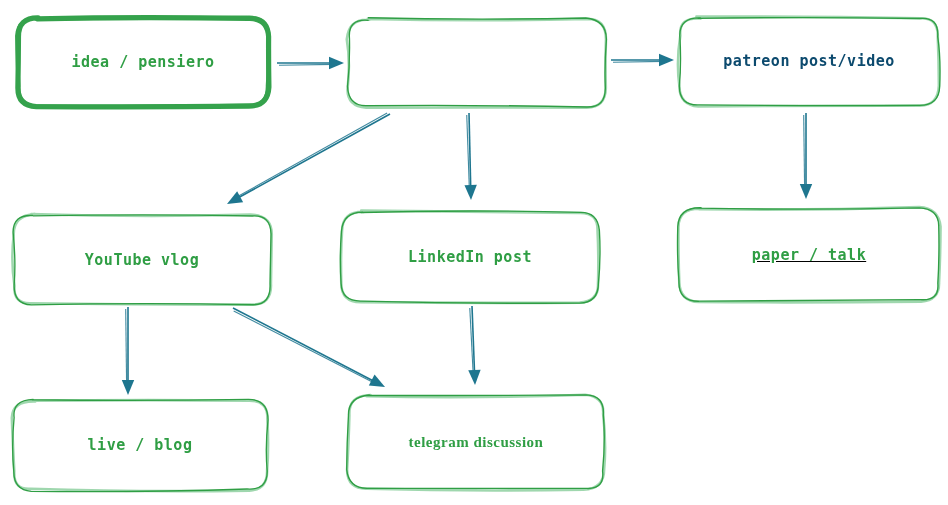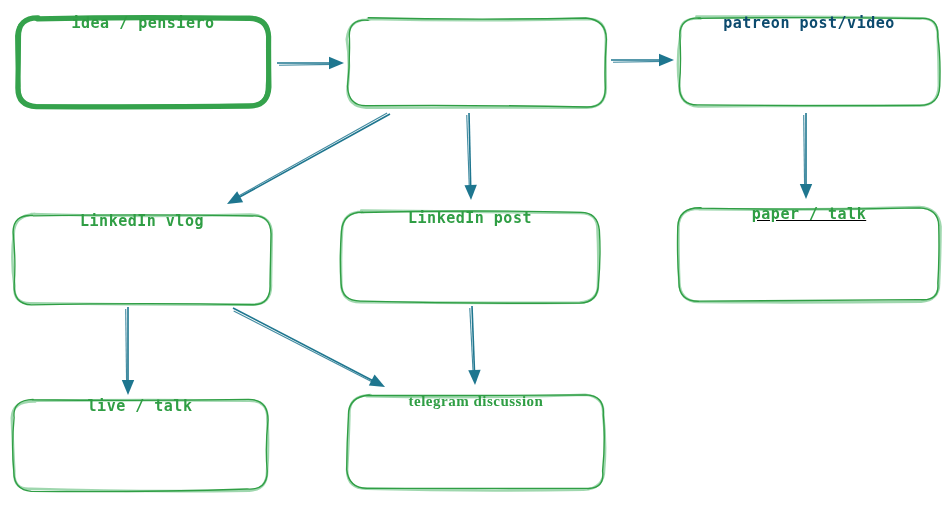--- a/index.html
+++ b/index.html
@@ -11,20 +11,21 @@
   .canvas {
     position: relative;
     width: 948px;
     height: 505px;
     background: #ffffff;
     overflow: hidden;
   }
   .node {
     position: absolute;
     display: flex;
+    align-items: center;
     justify-content: center;
   }
   .node svg.sketch {
     position: absolute;
     inset: 0;
     overflow: visible;
   }
   .node .label {
     position: relative;
     width: 100%;
@@ -66,42 +67,42 @@
           <path d="M20.41758573388203 2.4411385459533608Q132.01168724279836 2.455500685871056 243.68216735253773 4.31477366255144Q262.3916378600823 3.2694732510288067 261.76074074074074 22.7258573388203Q262.7506721536351 46.154156378600824 262.8804663923182 71.29414266117969Q262.21827160493825 91.5899341563786 244.03887517146777 91.6541975308642Q130.93492455418382 91.48573388203017 22.38164609053498 92.56651577503429Q3.7436707818930044 90.52767901234567 3.5137174211248285 73.16196159122084Q-0.03802469135802511 47.68480109739369 4.343731138545953 21.51954732510288Q2.511539094650206 2.9508559670781893 24.461810699588476 4.577544581618656" fill="none" stroke="#8ed0a0" stroke-width="2.6" stroke-linecap="round" stroke-opacity="0.85"></path>
           <path d="M21.912988683127573 4.34170524691358Q132.66893004115227 2.9862397119341564 243.6417438271605 4.493299897119341Q262.8897839506173 2.460902777777778 261.7285236625514 22.632548868312757Q264.941975308642 44.580272633744855 263.6918467078189 72.50019290123457Q262.9568827160494 91.74652006172839 242.93912037037038 91.39252829218107Q134.07921810699588 92.07554012345679 23.433307613168726 90.82807355967078Q3.327685185185185 91.78028549382717 3.359593621399177 72.2142361111111Q5.488065843621399 47.76833847736626 3.7920524691358026 21.51397890946502Q3.69108024691358 3.3177546296296296 24.36031378600823 3.9124871399176953" fill="none" stroke="#2f9e44" stroke-width="1.35" stroke-linecap="round" stroke-opacity="1"></path>
         </svg>
         <span class="label" style="color: #0c4a6e;">patreon post/video</span>
       </div>
       <div class="node" style="left: 10px; top: 212px; width: 264px; height: 95px;">
         <svg class="sketch" width="264" height="95">
           <path d="M21.31068587105624 1.965514403292181Q134.6513854595336 5.688614540466393 240.47814814814814 2.532153635116598Q261.74231275720166 3.3366913580246913 261.7534293552812 22.322661179698216Q261.29572016460907 47.34570644718793 260.93406035665294 71.5716049382716Q261.9442551440329 92.84283127572016 242.36572016460906 92.63947873799725Q131.33593964334705 92.92707818930042 20.45334705075446 91.25714677640603Q3.119037037037037 91.72921810699589 4.505582990397805 73.90362139917696Q0.7177229080932781 50.19322359396433 3.7125514403292184 22.917174211248284Q3.0681399176954733 3.575111111111111 24.656968449931412 2.139780521262003" fill="none" stroke="#8ed0a0" stroke-width="2.6" stroke-linecap="round" stroke-opacity="0.85"></path>
           <path d="M23.467939814814816 3.9421810699588478Q133.7201903292181 1.758179012345679 242.54546039094652 3.961059670781893Q260.66997685185186 2.835077160493827 261.0550797325103 21.930555555555557Q260.46237139917696 46.284310699588474 260.0708719135802 71.8136316872428Q261.1333719135802 92.67254629629629 243.222466563786 92.79547325102881Q134.6613425925926 90.41538065843622 21.361715534979425 92.95015432098765Q3.011581790123457 92.10260802469136 4.229359567901234 71.90730452674897Q5.94673353909465 48.33657407407407 3.1216949588477365 20.51877572016461Q2.860162037037037 2.3474845679012346 22.55724022633745 3.525308641975309" fill="none" stroke="#2f9e44" stroke-width="1.35" stroke-linecap="round" stroke-opacity="1"></path>
         </svg>
-        <span class="label" style="color: rgb(47, 158, 68);">LinkedIn vlog</span>
+        <span class="label" style="color: rgb(47, 158, 68);">YouTube vlog</span>
       </div>
       <div class="node" style="left: 339px; top: 209px; width: 262px; height: 96px;">
         <svg class="sketch" width="262" height="96">
           <path d="M22.203786008230452 1.4898902606310012Q130.89108367626886 2.521728395061728 240.4741289437586 3.9495336076817558Q259.172987654321 3.4039094650205763 258.5461179698217 21.919465020576133Q259.840768175583 48.537256515775034 258.98765432098764 75.04906721536351Q259.7502386831276 92.17572839506172 240.69256515775035 93.62475994513032Q131.7369547325103 94.36842249657064 21.725048010973936 93.14777777777778Q2.4944032921810697 92.93075720164609 2.297448559670782 74.64528120713305Q1.4734705075445815 46.30164609053498 3.081371742112483 21.11480109739369Q3.624740740740741 2.279366255144033 24.85212620027435 2.90201646090535" fill="none" stroke="#8ed0a0" stroke-width="2.6" stroke-linecap="round" stroke-opacity="0.85"></path>
           <path d="M22.02289094650206 3.542656893004115Q128.77145061728396 0.5301183127572013 241.4491769547325 3.428819444444444Q258.4501697530864 3.2092515432098767 260.38163580246913 21.228562242798354Q261.98276748971193 47.9883487654321 259.4498971193416 74.12707047325102Q259.3098611111111 93.5985725308642 240.50581275720165 94.19841820987655Q129.2434670781893 94.75522119341564 22.290123456790123 92.07223508230453Q2.6954783950617283 92.42493055555556 2.0991255144032923 74.60037294238683Q0.40540123456790145 48.904809670781894 2.451337448559671 22.523572530864197Q3.829243827160494 3.1772145061728394 23.754166666666666 3.138130144032922" fill="none" stroke="#2f9e44" stroke-width="1.35" stroke-linecap="round" stroke-opacity="1"></path>
         </svg>
         <span class="label" style="color: rgb(47, 158, 68);">LinkedIn post</span>
       </div>
       <div class="node" style="left: 676px; top: 205px; width: 266px; height: 99px; text-decoration: underline;">
         <svg class="sketch" width="266" height="99">
           <path d="M23.096886145404664 4.214266117969822Q130.13078189300413 5.754842249657065 243.270109739369 2.1669135802469137Q262.6036625514403 3.471127572016461 264.53880658436213 21.516268861454048Q264.38581618655695 50.72880658436214 263.04124828532235 77.32652949245542Q263.55622222222223 95.4286255144033 245.01941015089164 96.61004115226338Q135.13796982167352 97.80976680384087 22.996748971193416 97.03840877914952Q3.7897695473251027 96.1322962962963 3.289314128943759 77.38694101508916Q2.2292181069958845 49.810068587105626 2.450192043895748 22.512427983539094Q2.261341563786008 2.903621399176955 25.047283950617285 3.6642524005486967" fill="none" stroke="#8ed0a0" stroke-width="2.6" stroke-linecap="round" stroke-opacity="0.85"></path>
           <path d="M20.5778420781893 3.143132716049383Q132.8227109053498 5.302057613168724 243.35289351851853 2.896579218106996Q262.23036265432097 3.583425925925926 262.70819187242796 20.52656893004115Q263.5031635802469 50.69238683127572 261.8289223251029 78.44050925925926Q263.486350308642 96.5245987654321 243.7891589506173 94.60136316872428Q132.82559156378602 95.09506172839507 23.218531378600822 96.1943158436214Q2.379375 96.54725308641976 2.9688914609053496 76.2934413580247Q0.8640689300411522 50.47304526748971 1.7809799382716047 21.528369341563785Q2.9983256172839505 2.2069444444444444 24.951093106995884 2.750951646090535" fill="none" stroke="#2f9e44" stroke-width="1.35" stroke-linecap="round" stroke-opacity="1"></path>
         </svg>
         <span class="label" style="color: rgb(47, 158, 68);">paper / talk</span>
       </div>
       <div class="node" style="left: 10px; top: 397px; width: 260px; height: 96px;">
         <svg class="sketch" width="260" height="96">
           <path d="M20.789986282578877 3.7386419753086417Q130.77048010973937 2.5879561042524006 239.2660905349794 3.5842935528120714Q257.95433744855967 3.5383456790123455 257.3314951989026 21.113072702331962Q258.93086419753087 49.920356652949245 257.09484224965706 73.60399176954732Q257.3622057613169 92.68152263374486 239.3462551440329 93.59532235939643Q127.13898491083677 95.25111111111111 21.068449931412893 91.72903978052126Q3.165135802469136 93.3338353909465 4.281179698216735 74.12860082304526Q2.984965706447188 50.31849108367627 1.8190123456790124 20.710054869684498Q2.817942386831276 3.5278765432098766 25.24244170096022 4.426488340192044" fill="none" stroke="#8ed0a0" stroke-width="2.6" stroke-linecap="round" stroke-opacity="0.85"></path>
           <path d="M22.132793209876542 2.7436085390946503Q131.87397119341563 4.073996913580247 238.25661008230452 2.3643389917695474Q257.81055555555554 2.1576003086419755 258.03474794238684 22.82457561728395Q255.02355967078188 50.39642489711934 257.2079475308642 73.75394804526749Q257.6628395061728 93.450625 237.07250514403293 92.00430812757202Q131.4077160493827 95.43490226337448 21.14693930041152 94.31639660493828Q3.8632716049382716 92.86957561728396 3.8386574074074074 74.98650977366255Q1.3227366255144035 49.04128086419753 4.1106224279835395 20.533166152263373Q2.1674074074074072 3.036674382716049 23.148019547325102 2.363773148148148" fill="none" stroke="#2f9e44" stroke-width="1.35" stroke-linecap="round" stroke-opacity="1"></path>
         </svg>
-        <span class="label" style="color: rgb(47, 158, 68);">live / talk</span>
+        <span class="label" style="color: rgb(47, 158, 68);">live / blog</span>
       </div>
       <div class="node" style="left: 345px; top: 393px; width: 262px; height: 99px;">
         <svg class="sketch" width="262" height="99">
           <path d="M21.683086419753085 3.2630178326474626Q129.01017832647463 5.821069958847737 240.06207133058984 1.8016735253772291Q259.385012345679 3.6055637860082306 258.1241838134431 20.709876543209877Q261.4759122085048 52.11190672153635 259.1484362139918 75.88145404663923Q259.16818930041154 95.93441975308642 238.4731001371742 96.58060356652949Q129.54 98.69245541838134 22.340150891632373 95.619670781893Q2.5405020576131685 96.5353744855967 2.0730452674897117 76.87026063100137Q3.740713305898491 47.42691358024691 4.387832647462277 22.107681755829905Q3.3745432098765433 2.2321316872427985 25.437599451303154 1.988724279835391" fill="none" stroke="#8ed0a0" stroke-width="2.6" stroke-linecap="round" stroke-opacity="0.85"></path>
           <path d="M20.687744341563786 2.3440843621399177Q128.9252314814815 2.8459362139917697 241.16032664609054 1.8320987654320988Q259.59074845679015 2.5317746913580246 258.36130401234567 22.12258230452675Q260.54395576131685 47.100462962962965 257.5869727366255 78.06738683127573Q259.8393287037037 96.3766512345679 241.35585133744857 95.40725308641976Q133.98984053497944 95.77474279835391 22.075347222222224 95.43847736625514Q3.5471682098765434 95.19189814814816 1.708423353909465 76.67957818930041Q1.7814043209876544 50.60951646090535 3.4402649176954734 22.537962962962965Q3.136489197530864 3.8664043209876544 24.34494598765432 1.9765946502057612" fill="none" stroke="#2f9e44" stroke-width="1.35" stroke-linecap="round" stroke-opacity="1"></path>
         </svg>
         <span class="label" style="color: rgb(47, 158, 68); font-family: Liberation Serif, serif;">telegram discussion</span>
       </div>
     </div>
   <svg class="arrows" width="948" height="505" viewBox="0 0 948 505" xmlns="http://www.w3.org/2000/svg">

